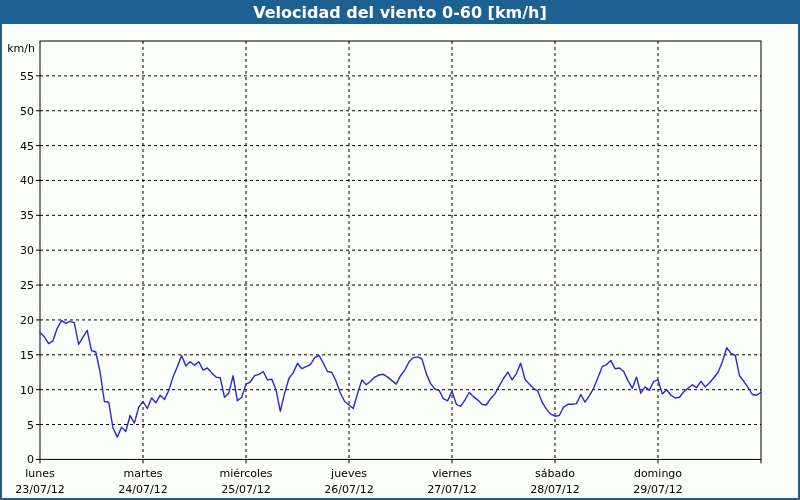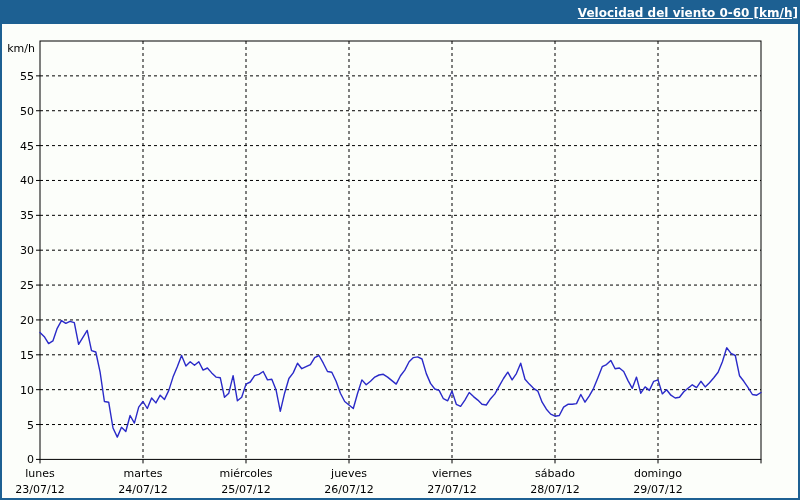--- a/index.html
+++ b/index.html
@@ -4,21 +4,21 @@
 <style>
   html,body { margin:0; padding:0; background:#ffffff; }
   .window {
     width:800px; height:500px; box-sizing:border-box;
     border:2px solid #1d6092; background:#fcfefa;
     font-family:"DejaVu Sans", sans-serif;
     position:relative; overflow:hidden;
   }
   .titlebar {
     height:22px; line-height:22px; background:#1d6092;
-    text-align:right; color:#ffffff; font-size:12px; font-weight:bold;text-decoration:underline;
+    text-align:center; color:#ffffff; font-size:16px; font-weight:bold;
   }
   .chart-area { width:796px; height:474px; }
   #chart { display:block; }
   #chart text { font-family:"DejaVu Sans", sans-serif; }
 </style>
 </head>
 <body>
 
 <div class="window" style="border-color: rgb(29, 96, 146); background: rgb(252, 254, 250);">
   <div class="titlebar" style="background: rgb(29, 96, 146); color: rgb(255, 255, 255);">

